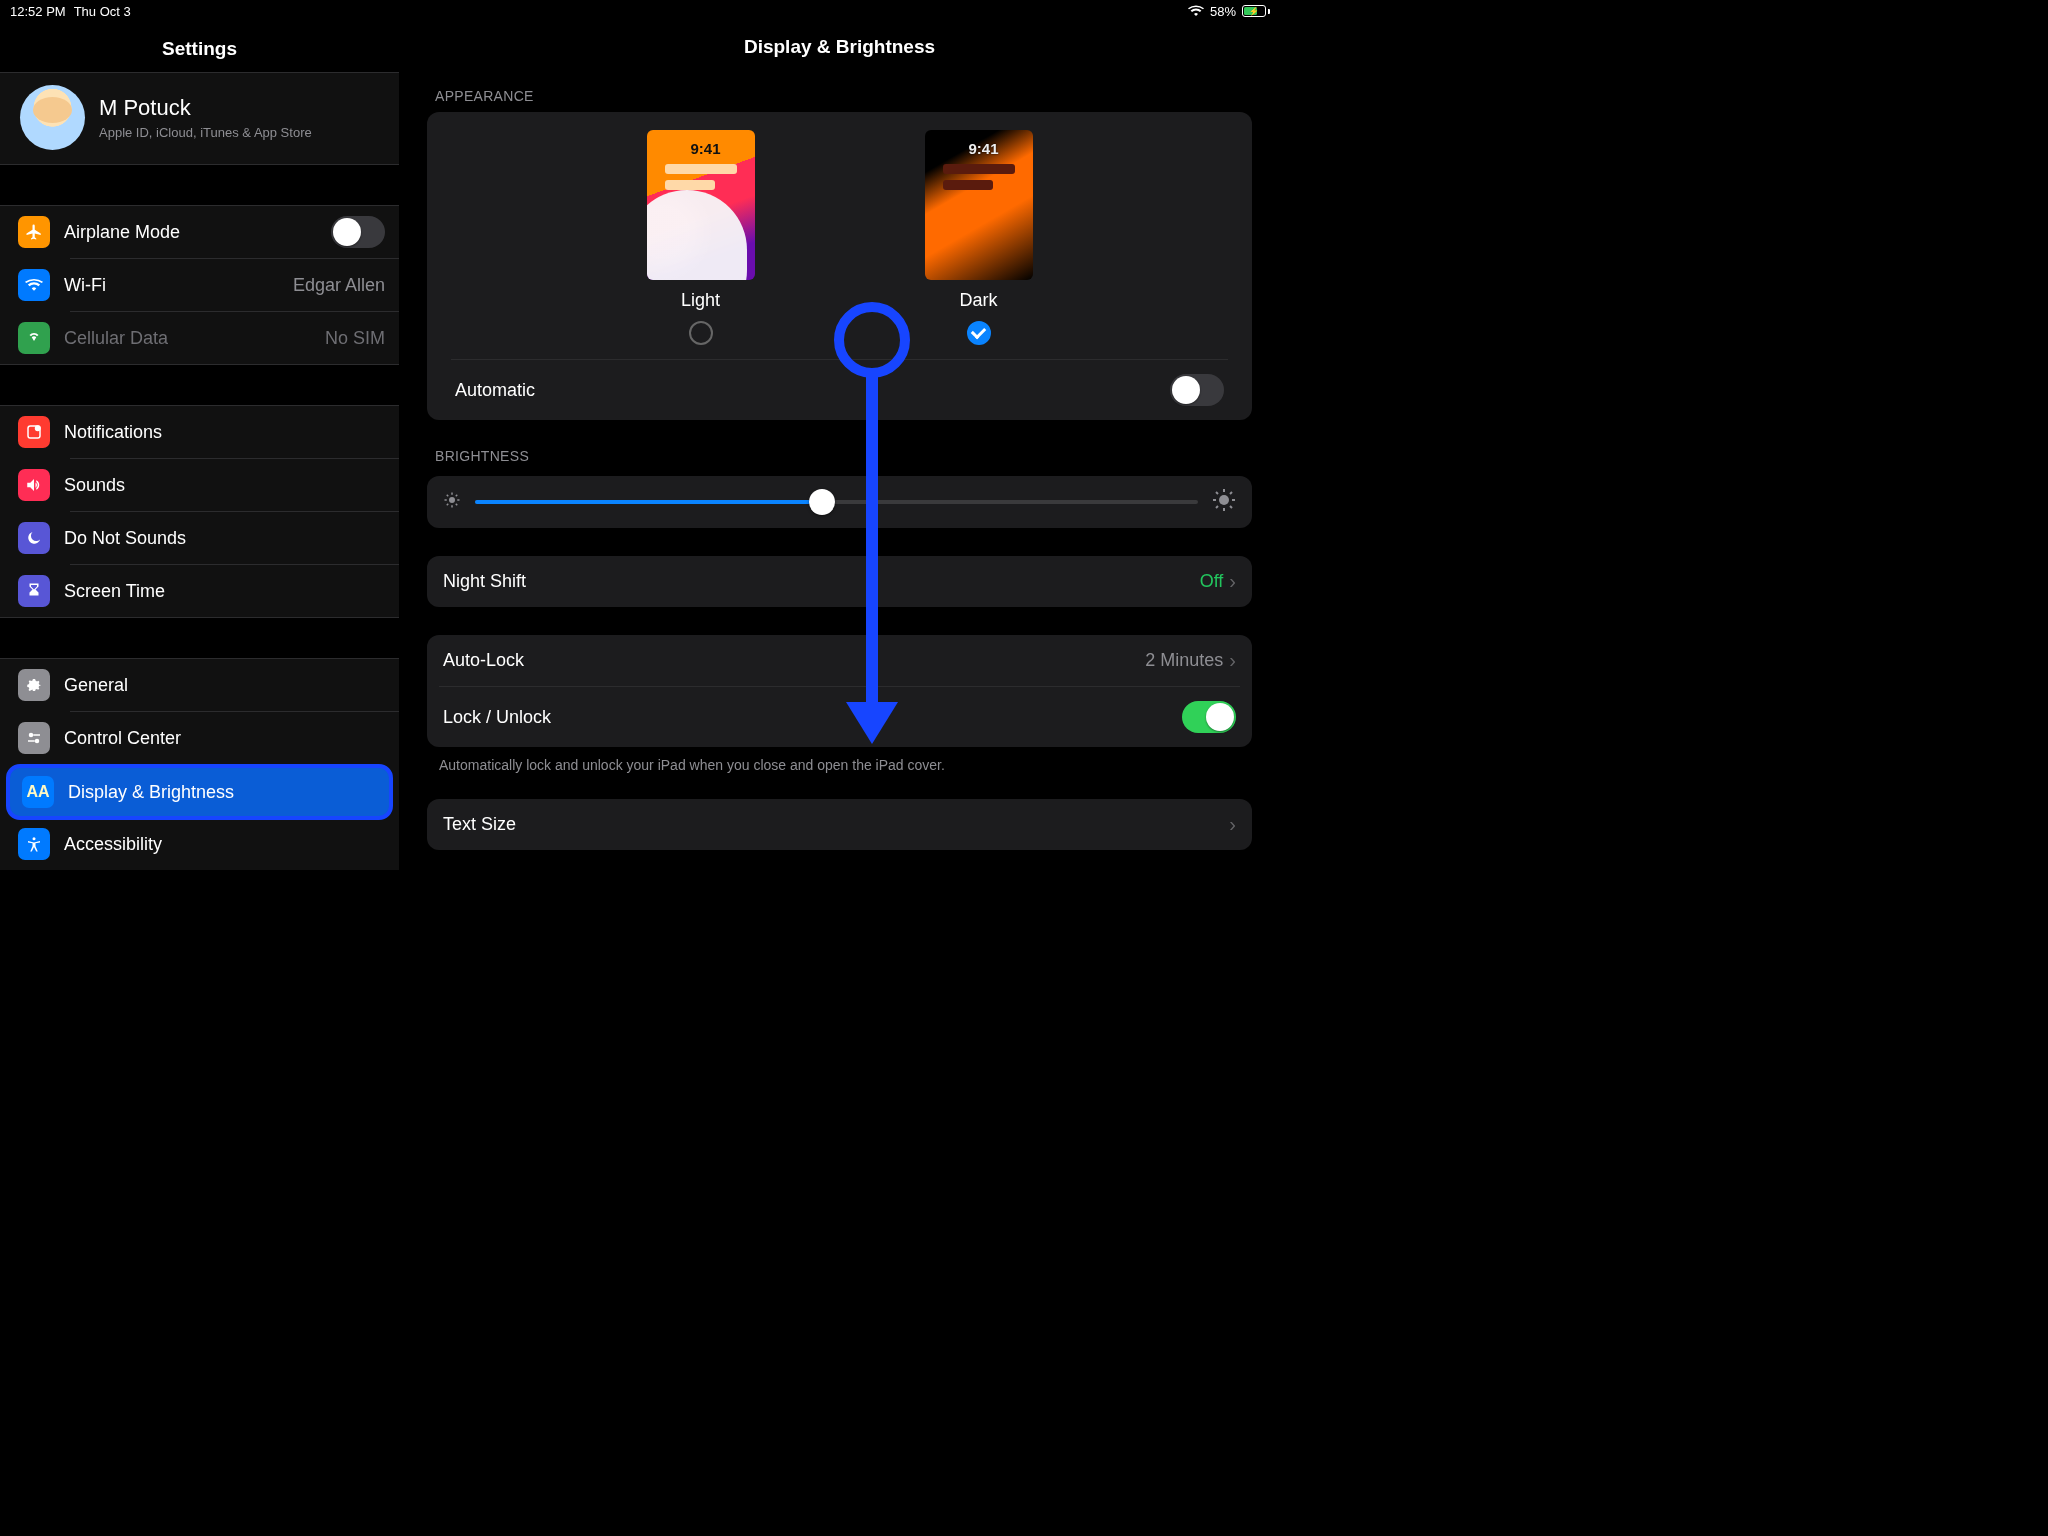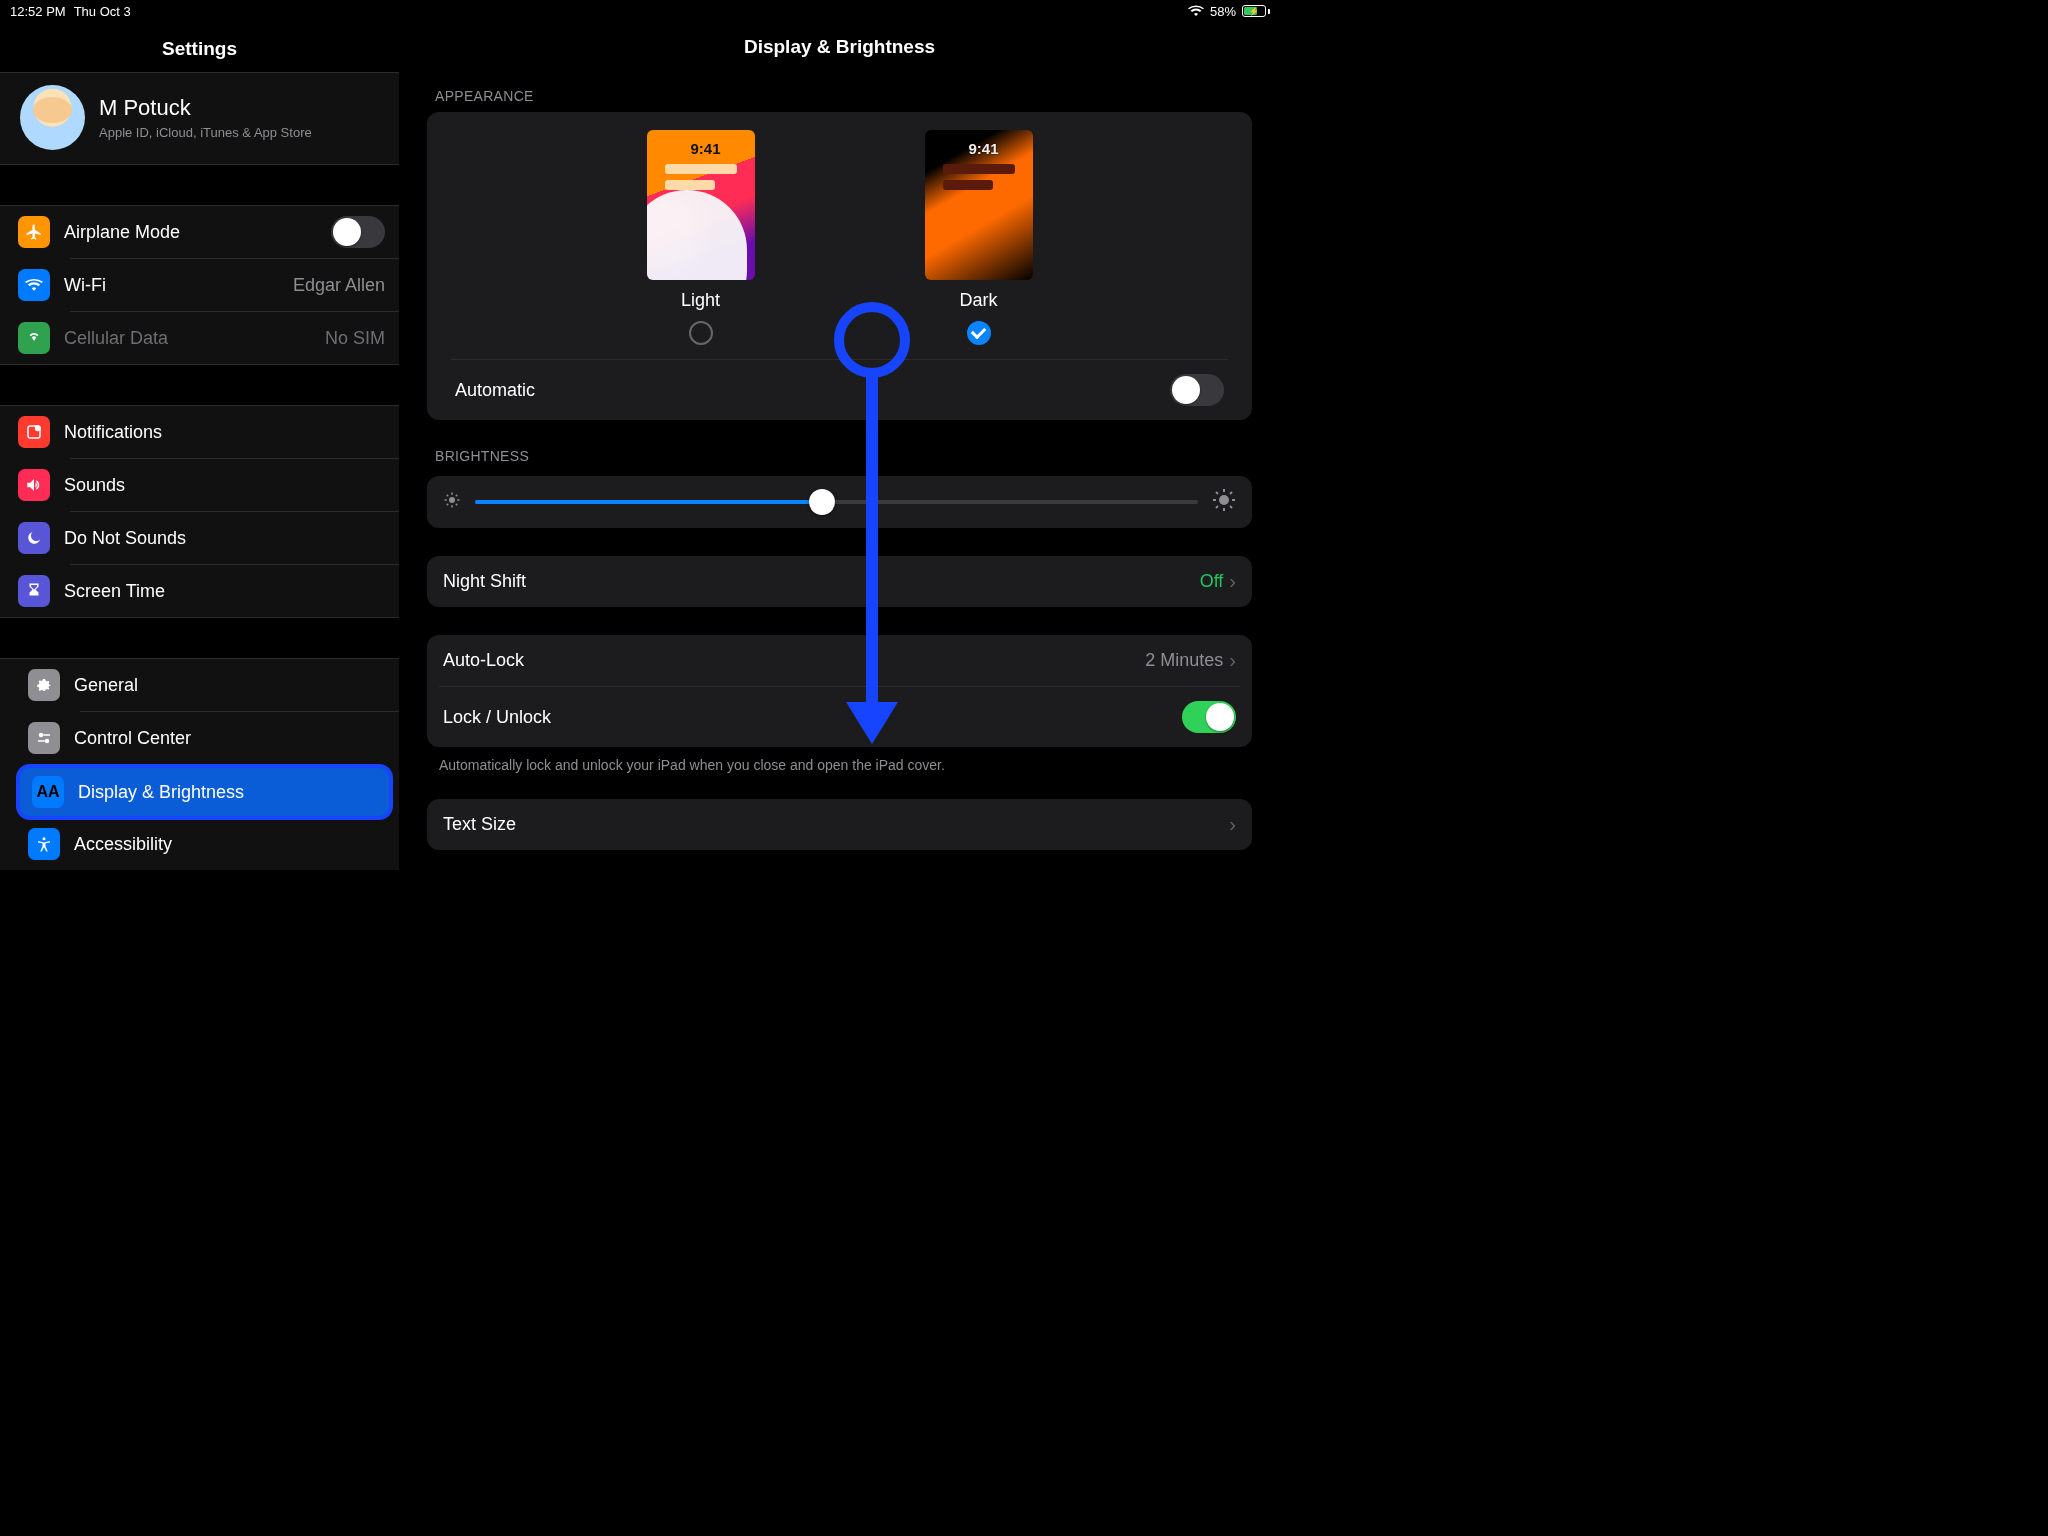--- a/index.html
+++ b/index.html
@@ -92,21 +92,21 @@
     min-height: 52px;
   }
   .row + .row { border-top: 0.5px solid #2c2c2e; margin-left: 70px; padding-left: 0; margin-right:0; }
   .row + .row .app-icon { margin-left: -52px; }
   .row .label { font-size: 18px; flex:1;}
   .row .value { font-size: 18px; color: #8e8e93; }
   .row.disabled .label, .row.disabled .value { color: #6e6e73;}
   .app-icon {
     width: 32px; height: 32px; border-radius: 7px;
     display: inline-flex; align-items: center; justify-content: center;
-    color: #000000; font-size: 16px; flex: 0 0 auto;
+    color: #fef9c3; font-size: 16px; flex: 0 0 auto;
   }
   .ic-airplane { background: #ff9500; }
   .ic-wifi     { background: #007aff; }
   .ic-bt       { background: #007aff; }
   .ic-cell     { background: #30a14e; }
   .ic-notif    { background: #ff3b30; }
   .ic-sound    { background: #ff2d55; }
   .ic-dnd      { background: #5856d6; }
   .ic-screen   { background: #5856d6; }
   .ic-general  { background: #8e8e93; }
@@ -339,21 +339,21 @@
           <svg width="18" height="18" viewBox="0 0 24 24" fill="#fff">
               <path d="M6 2h12v4l-4 4 4 4v4H6v-4l4-4-4-4V2zm2 2v2l4 4 4-4V4H8z"></path>
             </svg>
         </span>
         <span class="label">Screen Time</span>
       </div>
     </div>
 
     <div class="group-gap"></div>
 
-    <div class="group" style="border-bottom:none;padding-left:10px;">
+    <div class="group" style="border-bottom:none;">
       <div class="row">
         <span class="app-icon ic-general">
           <svg width="18" height="18" viewBox="0 0 24 24" fill="#fff">
               <path d="M12 8a4 4 0 1 0 .001 8.001A4 4 0 0 0 12 8zm9 4-2-.5-.7-1.8 1-1.8-1.5-1.5-1.8 1L14 6l-.5-2h-3L10 6l-1.8.7-1.8-1L4.9 7.2l1 1.8L5 11l-2 .5v3l2 .5.7 1.8-1 1.8 1.5 1.5 1.8-1L10 18l.5 2h3l.5-2 1.8-.7 1.8 1 1.5-1.5-1-1.8.7-1.8 2-.5v-1z"></path>
             </svg>
         </span>
         <span class="label">General</span>
       </div>
       <div class="row">
         <span class="app-icon ic-cc">

